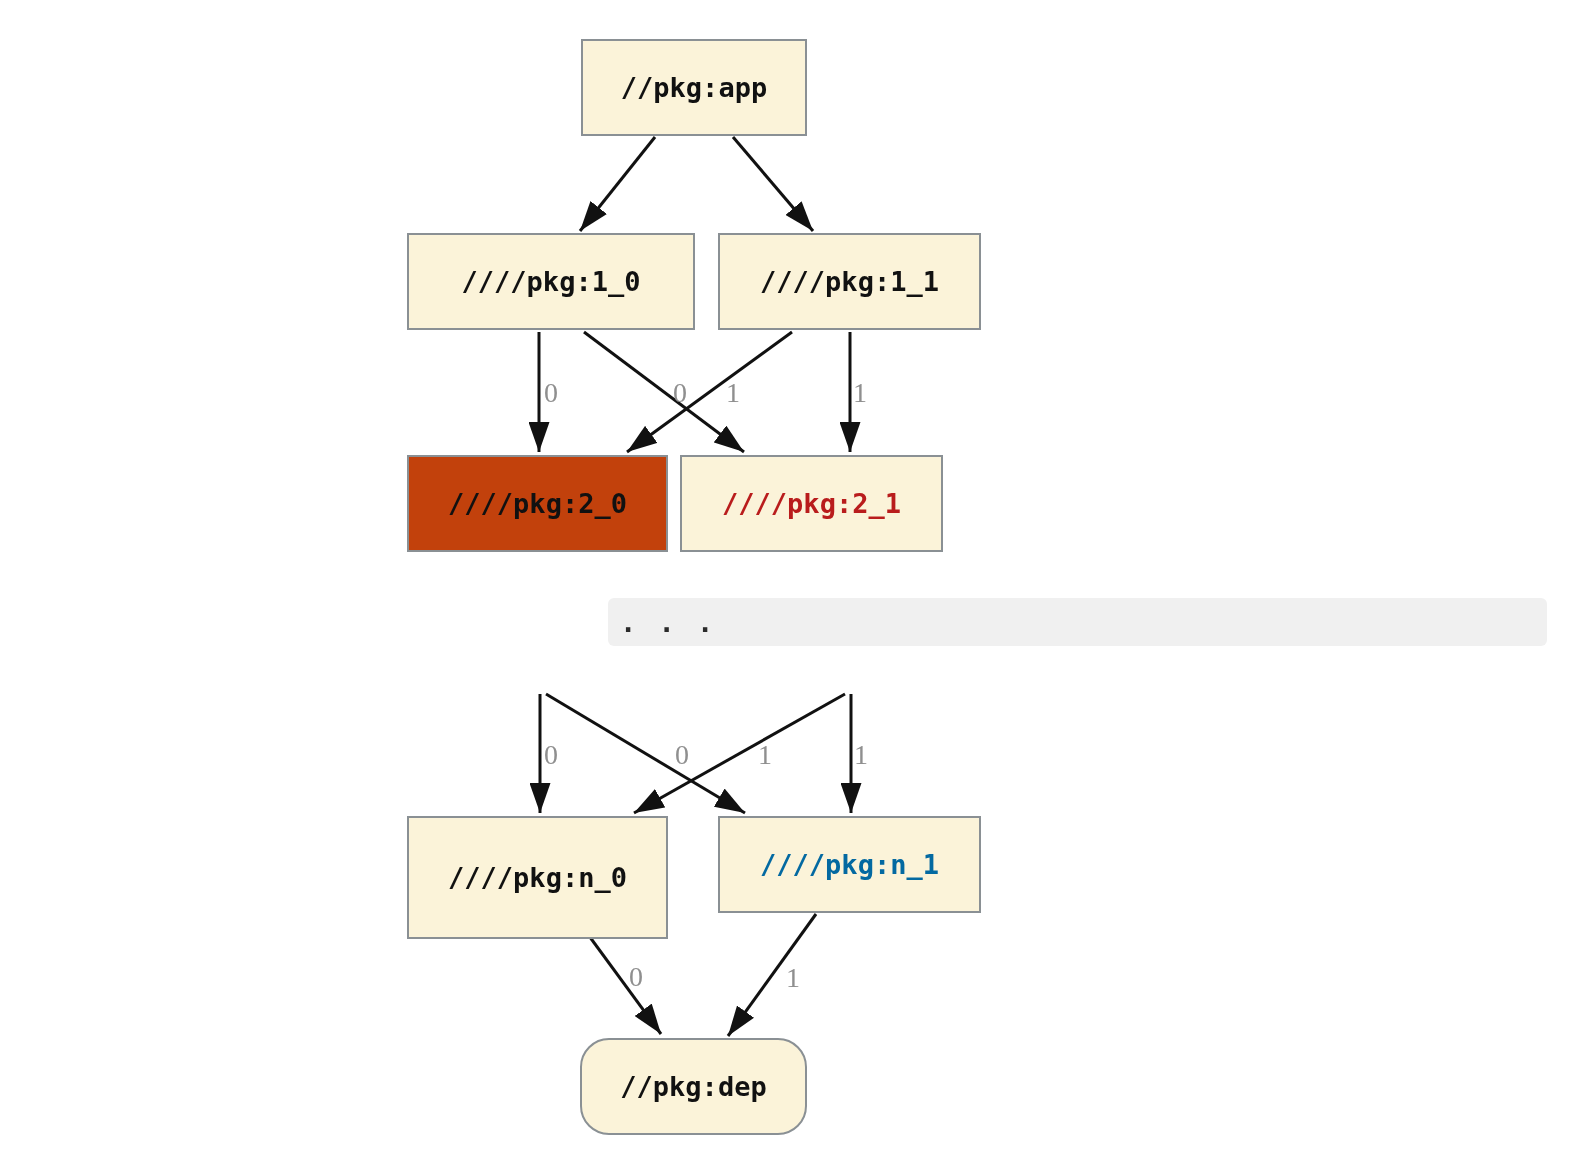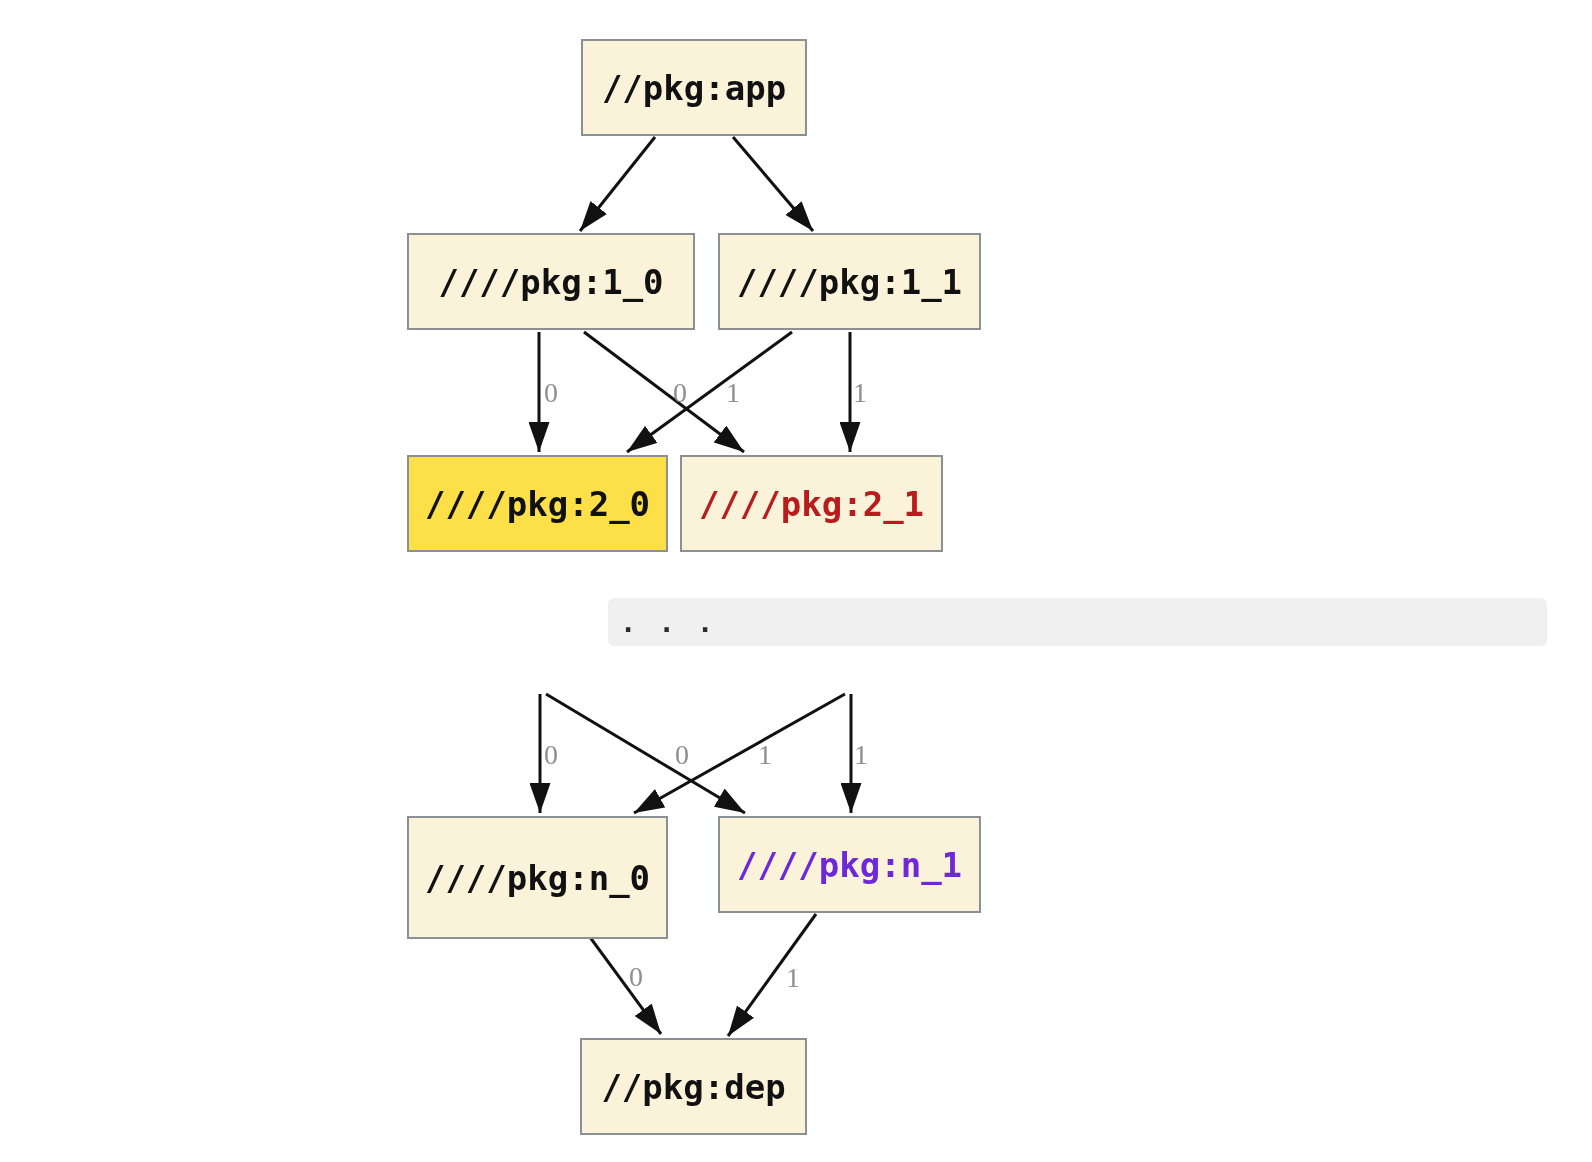--- a/index.html
+++ b/index.html
@@ -19,21 +19,21 @@
   .node {
     position: absolute;
     box-sizing: border-box;
     border: 2.5px solid #8a9094;
     background: #fbf3d9;
     display: flex;
     align-items: center;
     justify-content: center;
     font-family: "DejaVu Sans Mono", "Liberation Mono", monospace;
     font-weight: bold;
-    font-size: 34px;
+    font-size: 27px;
     color: #111111;
     white-space: nowrap;
   }
   .edge-label {
     font-family: "Liberation Serif", "DejaVu Serif", serif;
     font-size: 28px;
   }
   .ellipsis-bar {
     position: absolute;
     box-sizing: border-box;
@@ -83,32 +83,32 @@
   <div id="nodes-layer">
       <div class="node" style="left: 581px; top: 39px; width: 226px; height: 97px; background: rgb(251, 243, 217); border-color: rgb(138, 144, 148); color: rgb(17, 17, 17);">
         <span>//pkg:app</span>
       </div>
       <div class="node" style="left: 407px; top: 233px; width: 288px; height: 97px; background: rgb(251, 243, 217); border-color: rgb(138, 144, 148); color: rgb(17, 17, 17);">
         <span>////pkg:1_0</span>
       </div>
       <div class="node" style="left: 718px; top: 233px; width: 263px; height: 97px; background: rgb(251, 243, 217); border-color: rgb(138, 144, 148); color: rgb(17, 17, 17); align-items: center;">
         <span>////pkg:1_1</span>
       </div>
-      <div class="node" style="left: 407px; top: 455px; width: 261px; height: 97px; background: #fde047; border-color: rgb(138, 144, 148); color: rgb(17, 17, 17);">
+      <div class="node" style="left: 407px; top: 455px; width: 261px; height: 97px; background: #c2410c; border-color: rgb(138, 144, 148); color: rgb(17, 17, 17);">
         <span>////pkg:2_0</span>
       </div>
       <div class="node" style="left: 680px; top: 455px; width: 263px; height: 97px; background: rgb(251, 243, 217); border-color: rgb(138, 144, 148); color: #b91c1c;">
         <span>////pkg:2_1</span>
       </div>
       <div class="node" style="left: 407px; top: 816px; width: 261px; height: 123px; background: rgb(251, 243, 217); border-color: rgb(138, 144, 148); color: rgb(17, 17, 17);">
         <span>////pkg:n_0</span>
       </div>
-      <div class="node" style="left: 718px; top: 816px; width: 263px; height: 97px; background: rgb(251, 243, 217); border-color: rgb(138, 144, 148); color: #6d28d9;">
+      <div class="node" style="left: 718px; top: 816px; width: 263px; height: 97px; background: rgb(251, 243, 217); border-color: rgb(138, 144, 148); color: #0369a1;">
         <span>////pkg:n_1</span>
       </div>
-      <div class="node" style="left: 580px; top: 1038px; width: 227px; height: 97px; background: rgb(251, 243, 217); border-color: rgb(138, 144, 148); color: rgb(17, 17, 17);">
+      <div class="node" style="left: 580px; top: 1038px; width: 227px; height: 97px; background: rgb(251, 243, 217); border-color: rgb(138, 144, 148); color: rgb(17, 17, 17); border-radius: 29px;">
         <span>//pkg:dep</span>
       </div>
     </div>
   <div class="ellipsis-bar" id="ellipsis-bar" style="left: 608px; top: 598px; width: 939px; height: 48px; background: rgb(240, 240, 240); color: rgb(43, 43, 43);">
     <span>. . .</span>
   </div>
 </div>
 
 </body></html>

